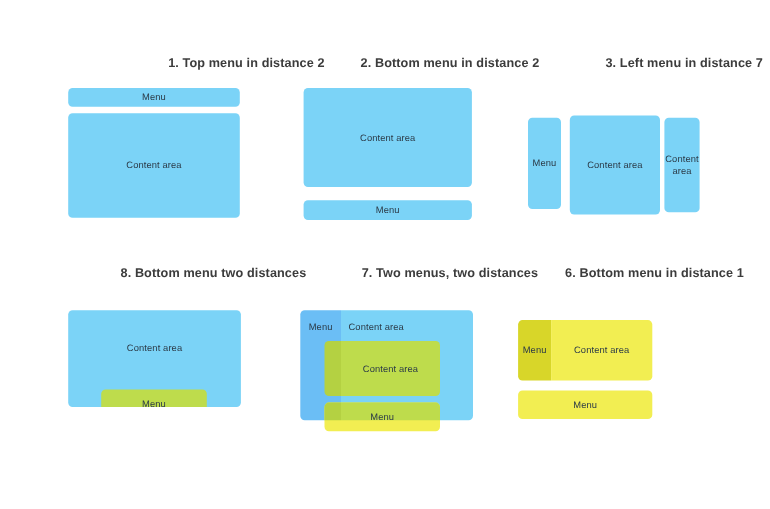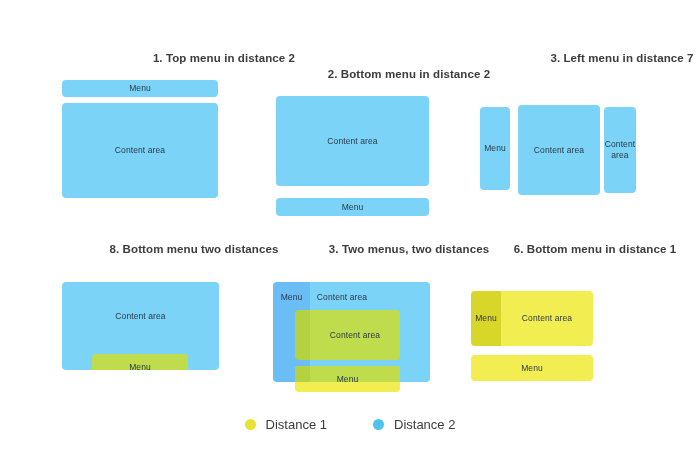--- a/index.html
+++ b/index.html
@@ -107,21 +107,21 @@
     <div class="stage">
       <div class="box d2" style="left:2px; top:6px; width:156px; height:17px;">
         <span>Menu</span>
       </div>
       <div class="box d2" style="left:2px; top:29px; width:156px; height:95px;">
         <span>Content area</span>
       </div>
     </div>
   </div>
 
-  <div class="panel" style="left:270px; top:68px; width:190px; height:150px;">
+  <div class="panel" style="left:270px; top:52px; width:190px; height:150px;">
     <div class="panel-title">2. Bottom menu in distance 2</div>
     <div class="stage">
       <div class="box d2" style="left:6px; top:6px; width:153px; height:90px;">
         <span>Content area</span>
       </div>
       <div class="box d2" style="left:6px; top:108px; width:153px; height:18px;">
         <span>Menu</span>
       </div>
     </div>
   </div>
@@ -151,21 +151,21 @@
 
       <div class="box blend" style="left:37px; top:89px; width:96px; height:16px; border-radius:4px 4px 0 0;"></div>
       <div class="box d1" style="left:37px; top:89px; width:96px; height:27px; border-radius:4px; z-index:-1;"></div>
       <div class="box" style="left:37px; top:89px; width:96px; height:27px; background:transparent;">
         <span>Menu</span>
       </div>
     </div>
   </div>
 
   <div class="panel" style="left:265px; top:243px; width:200px; height:150px;">
-    <div class="panel-title">3. Two menus, two distances</div>
+    <div class="panel-title">7. Two menus, two distances</div>
     <div class="stage">
 
       <div class="box d2-dark" style="left:8px; top:17px; width:37px; height:100px; border-radius:4px 0 0 4px;">
         <span style="position:relative; top:-35px;">Menu</span>
       </div>
 
       <div class="box d2" style="left:45px; top:17px; width:120px; height:100px; border-radius:0 4px 4px 0;">
         <span style="position:relative; top:-35px; left:-28px;">Content area</span>
       </div>
 
@@ -194,24 +194,14 @@
       <div class="box d1" style="left:50px; top:26px; width:92px; height:55px; border-radius:0 4px 4px 0;">
         <span>Content area</span>
       </div>
 
       <div class="box d1" style="left:20px; top:90px; width:122px; height:26px;">
         <span>Menu</span>
       </div>
     </div>
   </div>
 
-  <div class="legend" style="top:417px;">
-    <div class="legend-item">
-      <span class="legend-dot d1"></span>
-      <span class="legend-label">Distance 1</span>
-    </div>
-    <div class="legend-item">
-      <span class="legend-dot d2"></span>
-      <span class="legend-label">Distance 2</span>
-    </div>
-  </div>
 
 </div>
 
 </body></html>

